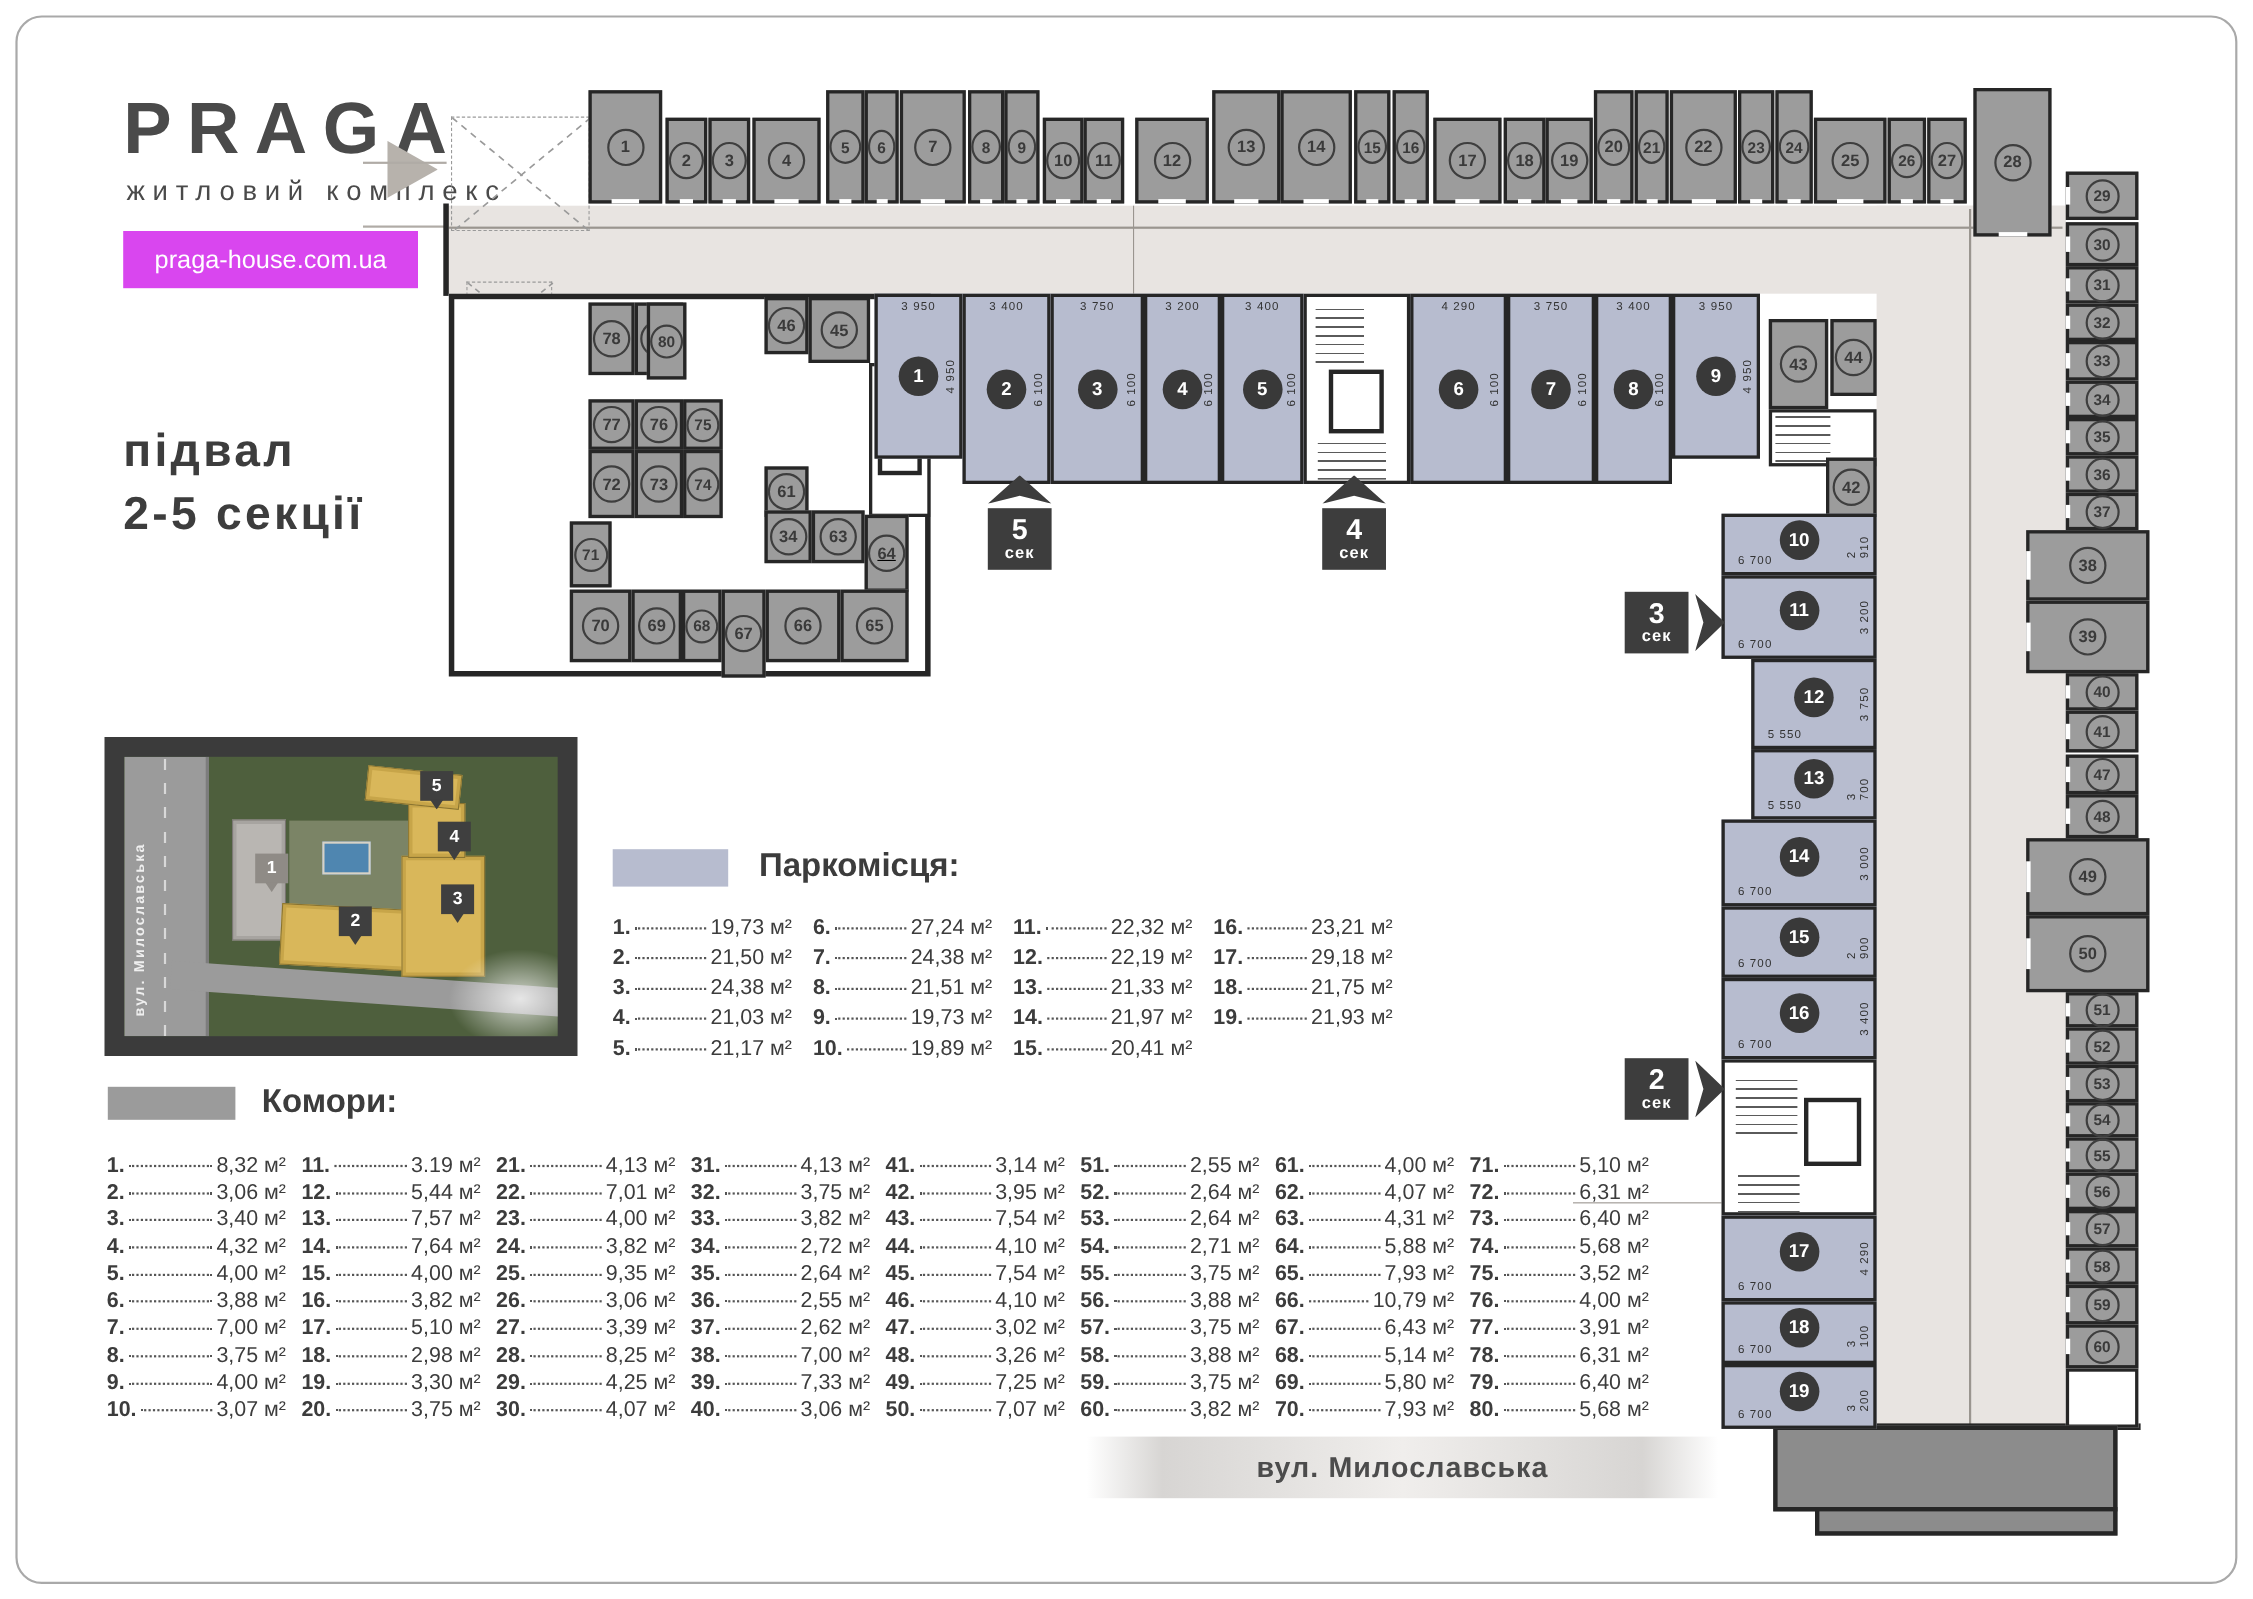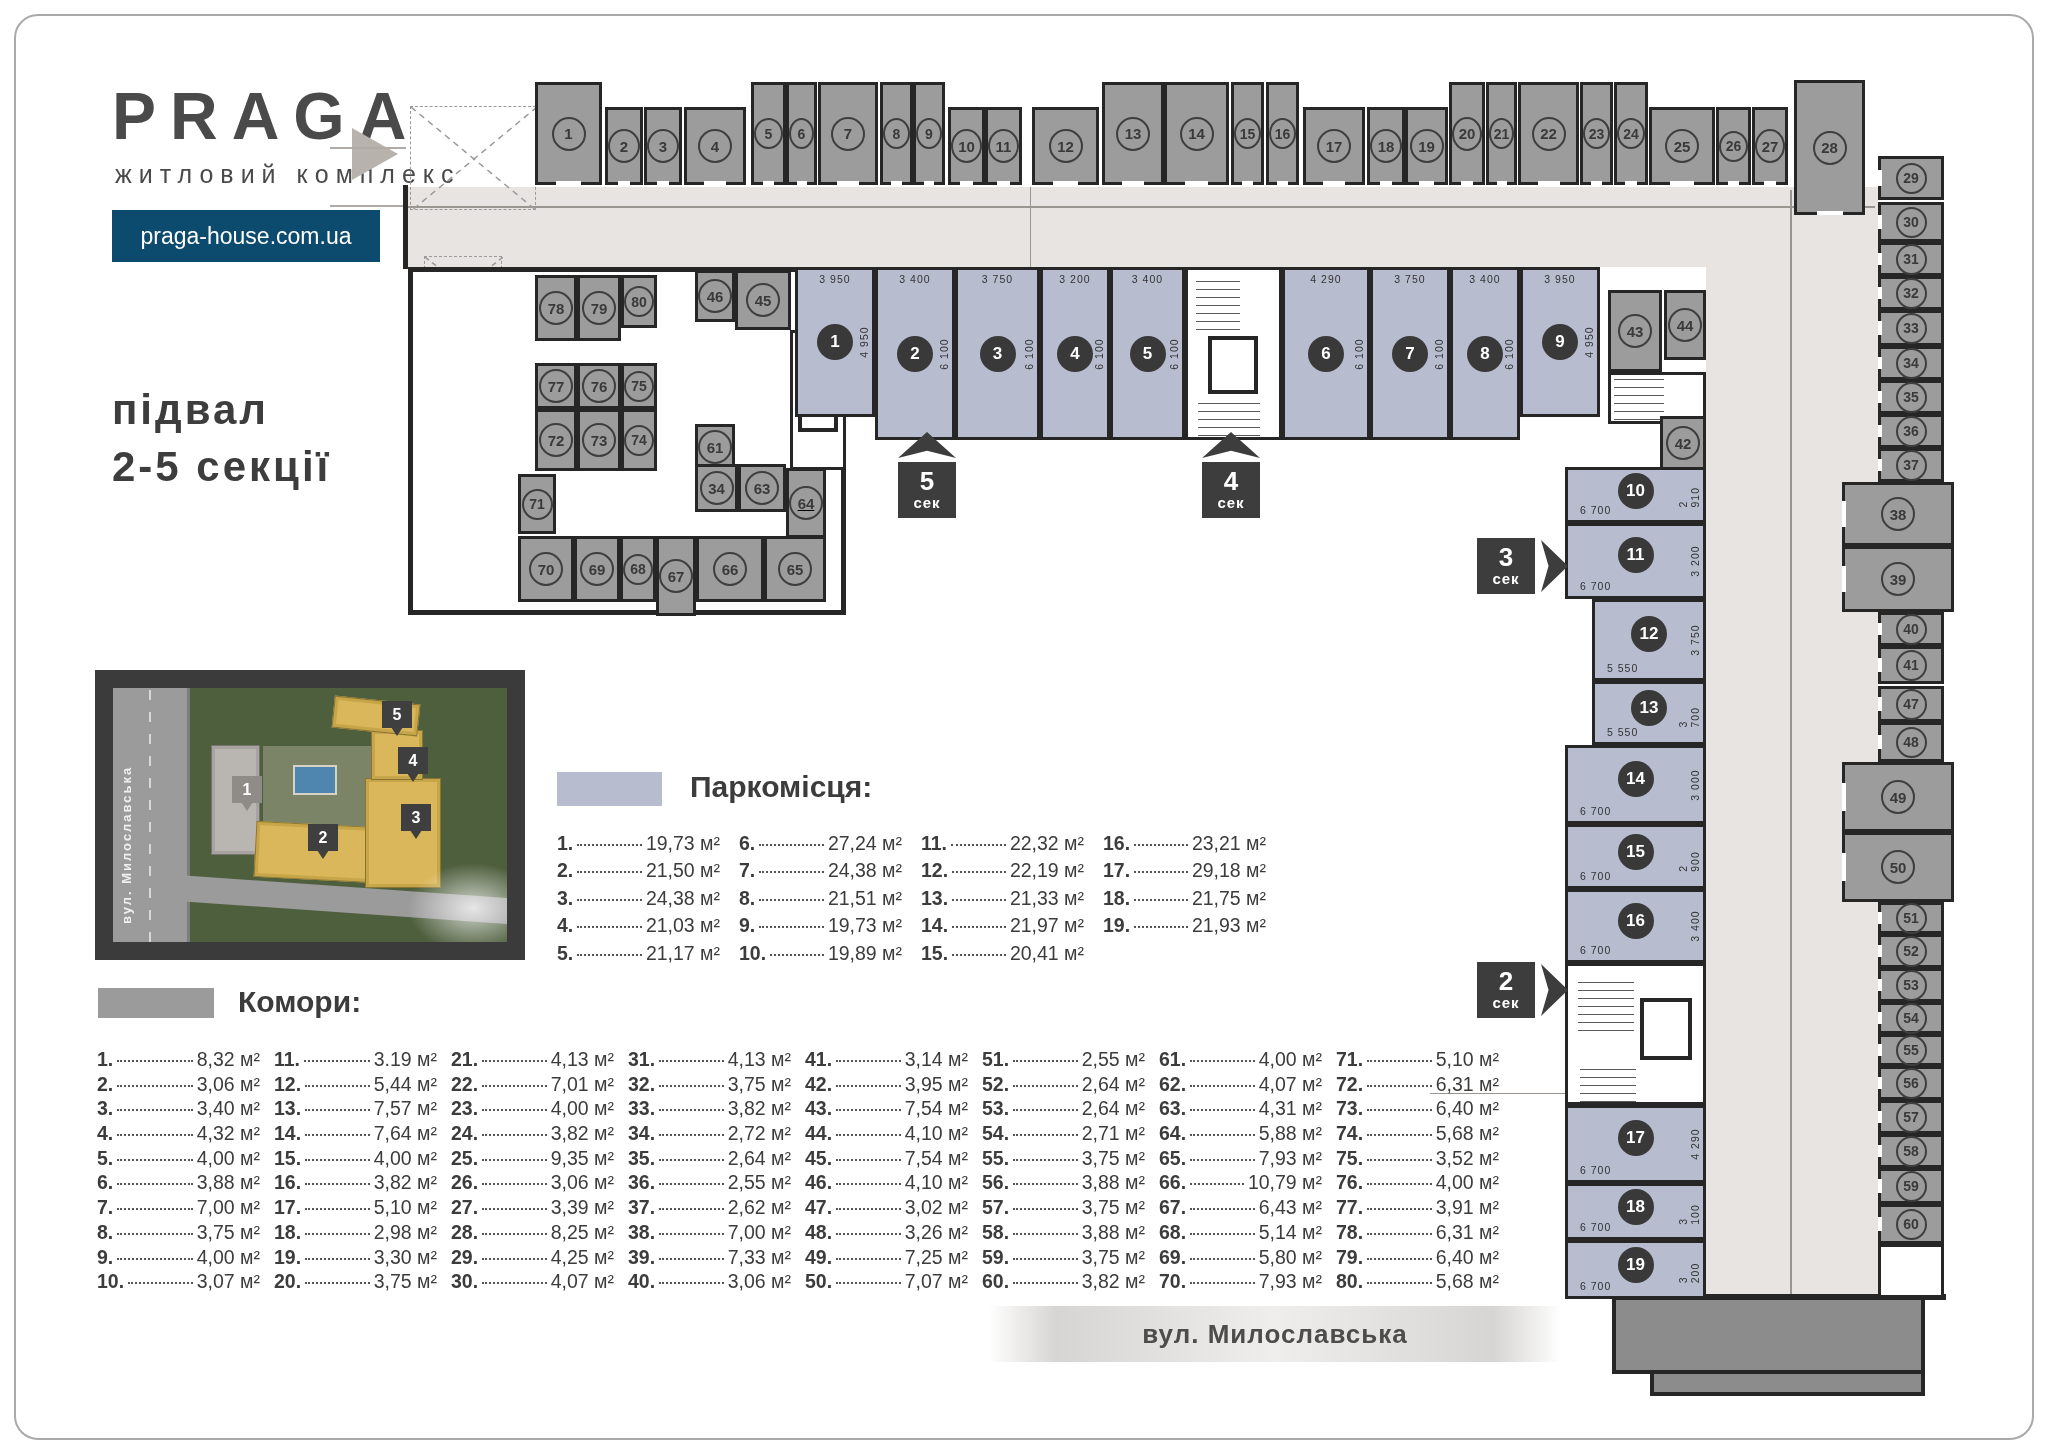--- a/index.html
+++ b/index.html
@@ -4,21 +4,21 @@
 <style>
   html,body{margin:0;padding:0;background:#fff;}
   body{font-family:"Liberation Sans", sans-serif; -webkit-font-smoothing:antialiased;}
   #page{position:relative;width:2048px;height:1454px;background:#fff;overflow:hidden;}
   .abs{position:absolute;}
   #frame{position:absolute;inset:14px;border:2px solid #a9a9a9;border-radius:24px;pointer-events:none;}
 
   
   #logo{left:112px;top:78px;font-size:66px;font-weight:700;letter-spacing:14px;color:#4a4a4a;}
   #tagline{left:115px;top:160px;font-size:25px;letter-spacing:7px;color:#4a4a4a;}
-  #site-box{left:112px;top:210px;width:268px;height:52px;background:#0c4a6e;color:#fff;
+  #site-box{left:112px;top:210px;width:268px;height:52px;background:#d946ef;color:#fff;
             display:flex;align-items:center;justify-content:center;font-size:23px;}
   #heading{left:112px;top:382px;color:#3d3d3d;font-weight:700;font-size:42px;letter-spacing:3px;line-height:1.35;}
 
   
   .swatch{border:none;}
   #pk-swatch{left:557px;top:772px;width:105px;height:34px;background:#b7bccf;}
   #st-swatch{left:98px;top:988px;width:116px;height:30px;background:#9b9b9b;}
   .leg-title{font-size:30px;font-weight:700;color:#3c3c3c;}
   #pk-title{left:690px;top:770px;}
   #st-title{left:238px;top:985px;}
@@ -388,21 +388,21 @@
       <div class="sr small" style="left: 1878px; top: 1204px; width: 66px; height: 40px;">
         <div class="c">60</div>
         <div class="door" style="left: -3px; top: 28%; width: 4px; height: 44%;"></div>
       </div>
       <div class="sr" style="left: 535px; top: 275px; width: 42px; height: 66px;">
         <div class="c">78</div>
       </div>
       <div class="sr" style="left: 577px; top: 275px; width: 44px; height: 66px;">
         <div class="c">79</div>
       </div>
-      <div class="sr small" style="left: 621px; top: 275px; width: 36px; height: 53px;">
+      <div class="sr small" style="left: 588px; top: 275px; width: 36px; height: 70px;">
         <div class="c">80</div>
       </div>
       <div class="sr" style="left: 695px; top: 270px; width: 40px; height: 52px;">
         <div class="c">46</div>
       </div>
       <div class="sr" style="left: 735px; top: 270px; width: 56px; height: 60px;">
         <div class="c">45</div>
       </div>
       <div class="sr" style="left: 535px; top: 363px; width: 42px; height: 46px;">
         <div class="c">77</div>

